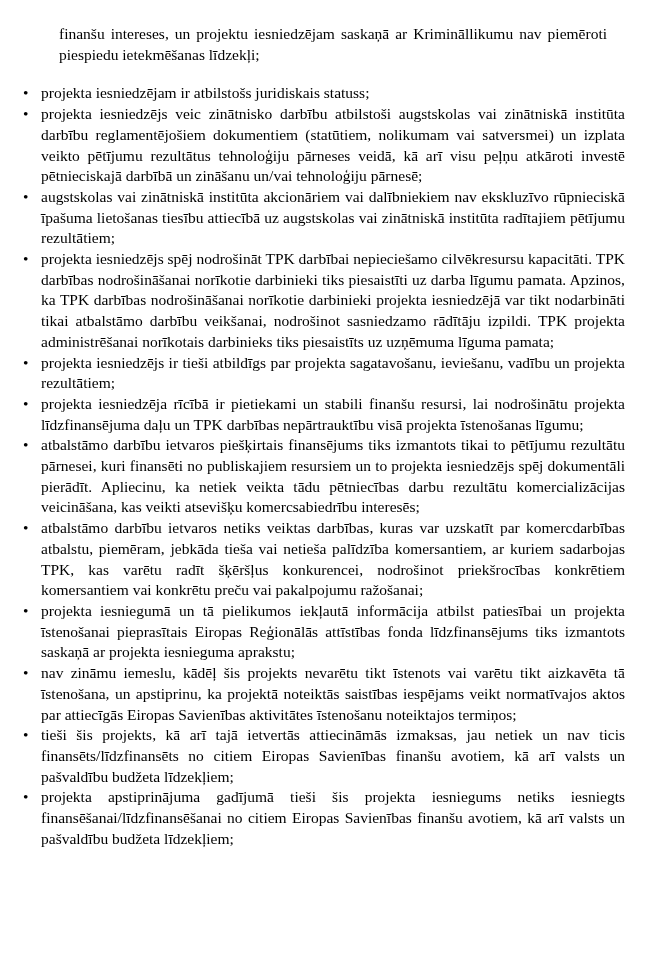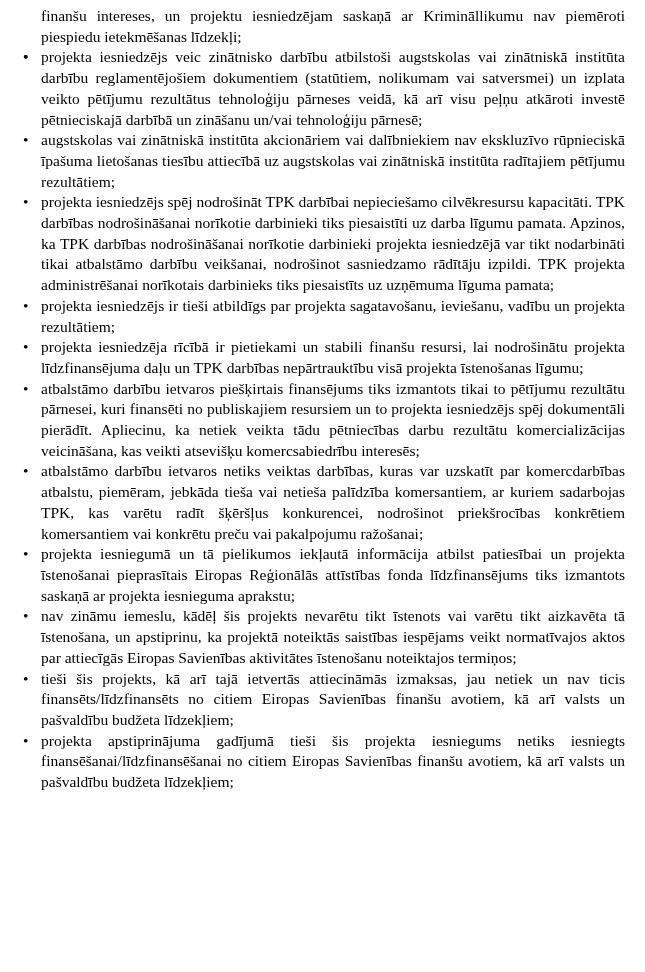--- a/index.html
+++ b/index.html
@@ -14,21 +14,21 @@
     box-sizing: border-box;
     padding: 6px 20px 0 41px;
     background: #ffffff;
     color: #000000;
     font-family: "Liberation Serif", "DejaVu Serif", serif;
     font-size: 15.5px;
     line-height: 20.7px;
     overflow: hidden;
   }
   .intro {
-    margin: 0;
+    margin: 18px;
     text-align: justify;
   }
   .bullet-list {
     margin: 0;
     padding: 0;
     list-style: none;
   }
   .bullet-list li {
     position: relative;
     text-align: justify;
@@ -43,20 +43,21 @@
 </head>
 <body>
 
 <div class="page">
 
   <p class="intro">finanšu intereses, un projektu iesniedzējam saskaņā ar Krimināllikumu nav piemēroti piespiedu ietekmēšanas līdzekļi;</p>
 
   <ul class="bullet-list">
     <li>
       <span class="bullet-marker">•</span>
+      <span>projekta iesniedzējam ir atbilstošs juridiskais statuss;</span>
     </li>
     <li>
       <span class="bullet-marker">•</span>
       <span>projekta iesniedzējs veic zinātnisko darbību atbilstoši augstskolas vai zinātniskā institūta darbību reglamentējošiem dokumentiem (statūtiem, nolikumam vai satversmei) un izplata veikto pētījumu rezultātus tehnoloģiju pārneses veidā, kā arī visu peļņu atkāroti investē pētnieciskajā darbībā un zināšanu un/vai tehnoloģiju pārnesē;</span>
     </li>
     <li>
       <span class="bullet-marker">•</span>
       <span>augstskolas vai zinātniskā institūta akcionāriem vai dalībniekiem nav ekskluzīvo rūpnieciskā īpašuma lietošanas tiesību attiecībā uz augstskolas vai zinātniskā institūta radītajiem pētījumu rezultātiem;</span>
     </li>
     <li>

